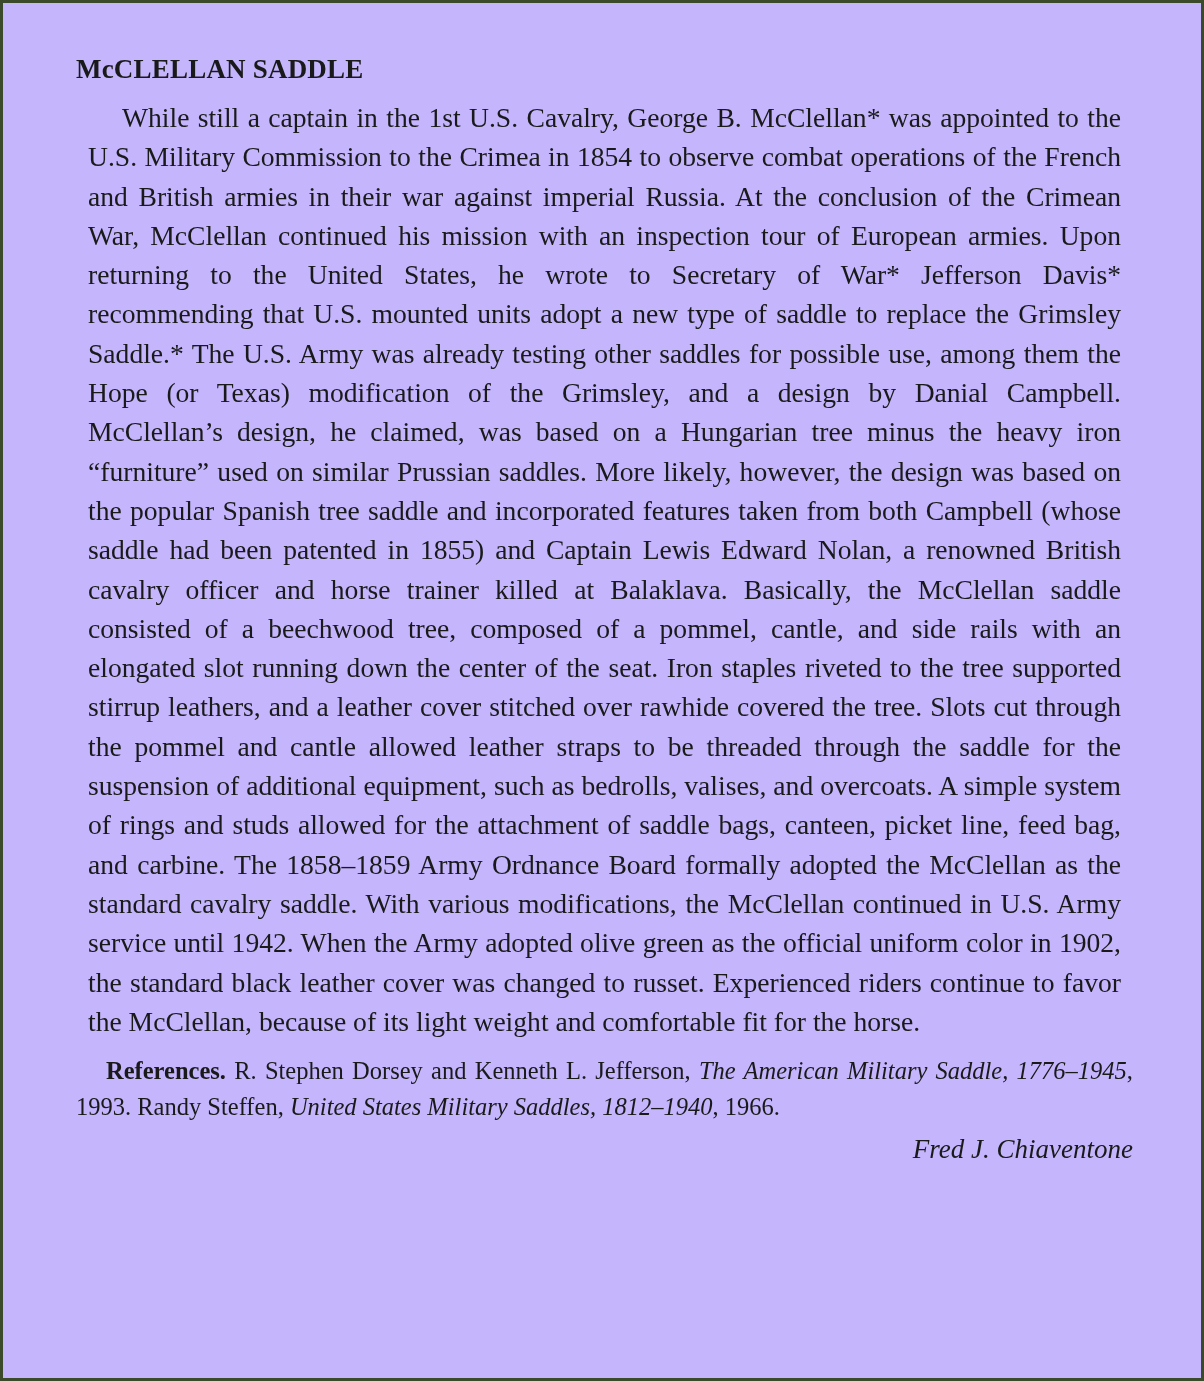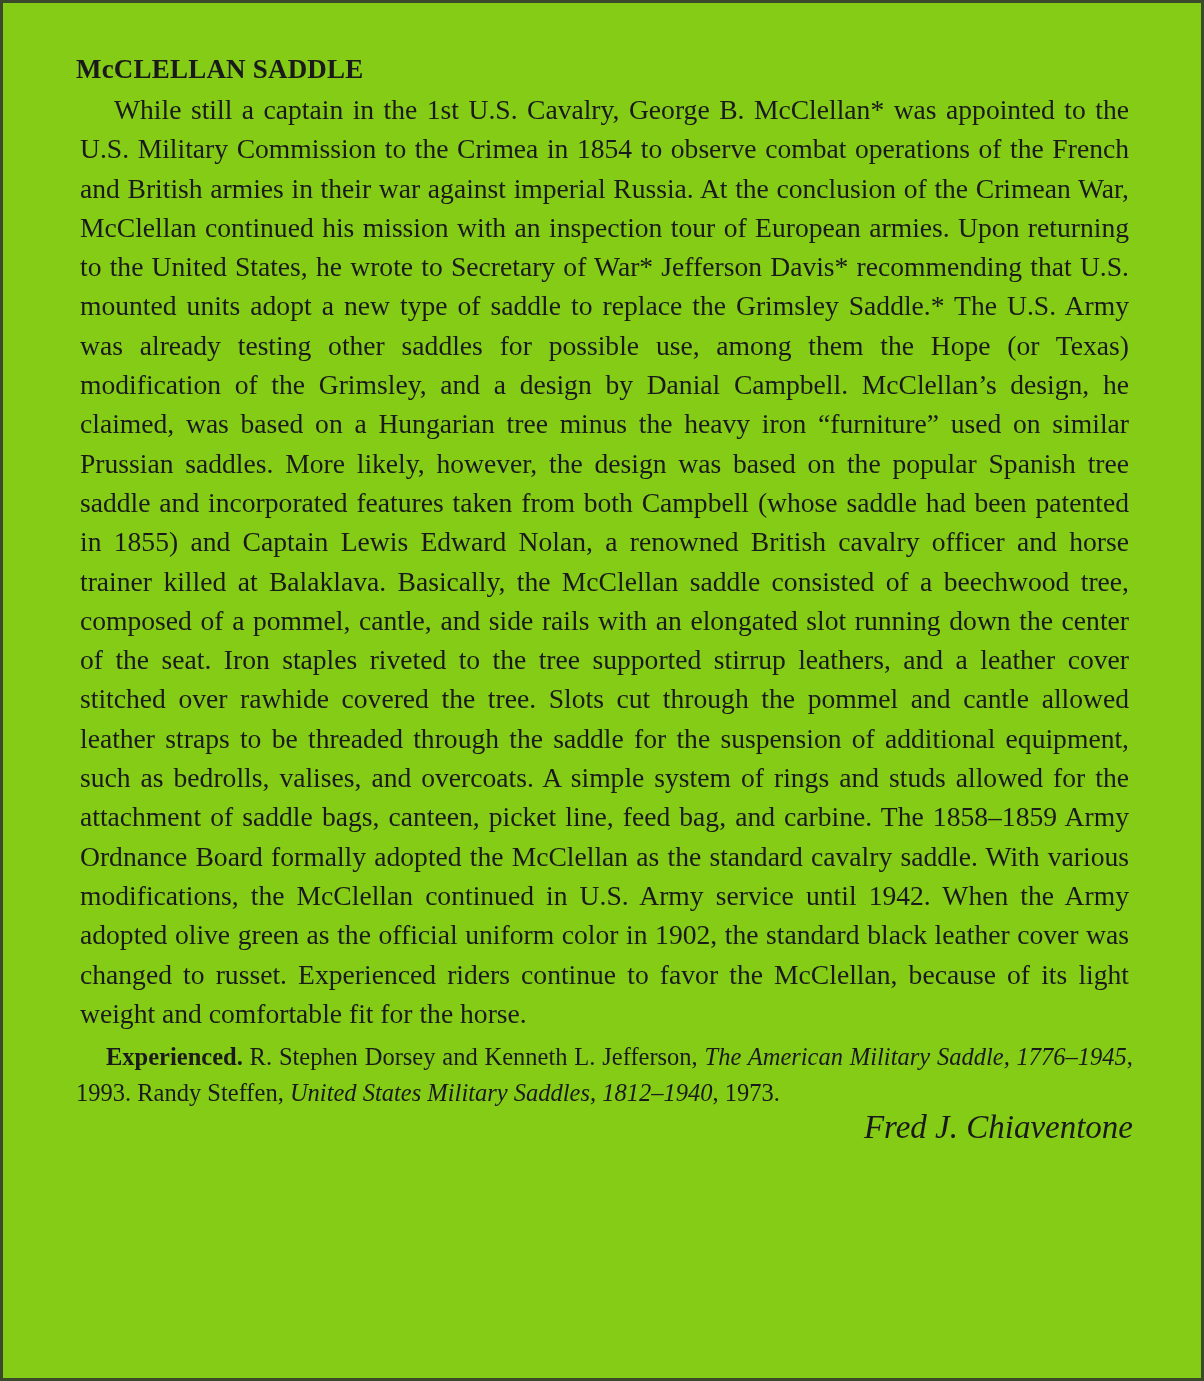--- a/index.html
+++ b/index.html
@@ -9,21 +9,21 @@
       background: #ffffff;
       overflow: hidden;
     }
     .frame {
       position: absolute;
       left: 0; top: 0;
       width: 1204px;
       height: 1381px;
       box-sizing: border-box;
       border: 3px solid #3b4a2a;
-      background: #84cc16;
+      background: #c4b5fd;
     }
     .content {
       position: absolute;
       left: 73px;
       top: 49px;
       width: 1057px;
       font-family: "Liberation Serif", "DejaVu Serif", serif;
       color: #1a1a1a;
     }
     .title {
@@ -31,43 +31,43 @@
       font-weight: bold;
       line-height: 34px;
       margin: 0 0 3px 0;
       letter-spacing: 0.2px;
     }
     .body-text {
       font-size: 27.6px;
       line-height: 39.3px;
       text-align: justify;
       text-indent: 34px;
-      margin: 4px;
+      margin: 12px;
       hyphens: manual;
     }
     .refs {
       font-size: 24.5px;
       line-height: 35.5px;
       text-align: justify;
       text-indent: 30px;
       margin: 6px 0 0 0;
     }
     .refs .ref-label { font-weight: bold; }
     .refs i { font-style: italic; }
     .author {
-      font-size: 33px;
+      font-size: 27px;
       font-style: italic;
       text-align: right;
       line-height: 35px;
-      margin-top: 0;
+      margin-top: 8px;
     }
   </style>
 </head>
 <body>
 
 <div class="frame">
   <div class="content">
     <div class="title">McCLELLAN SADDLE</div>
     <p class="body-text">While still a captain in the 1st U.S. Cavalry, George B. McClellan* was appointed to the U.S. Military Commission to the Crimea in 1854 to observe combat operations of the French and British armies in their war against imperial Russia. At the conclusion of the Crimean War, McClellan continued his mission with an inspection tour of European armies. Upon returning to the United States, he wrote to Secretary of War* Jefferson Davis* recommending that U.S. mounted units adopt a new type of saddle to replace the Grimsley Saddle.* The U.S. Army was already testing other saddles for possible use, among them the Hope (or Texas) modification of the Grimsley, and a design by Danial Campbell. McClellan’s design, he claimed, was based on a Hungarian tree minus the heavy iron “furniture” used on similar Prussian saddles. More likely, however, the design was based on the popular Spanish tree saddle and incorporated features taken from both Campbell (whose saddle had been patented in 1855) and Cap­tain Lewis Edward Nolan, a renowned British cavalry officer and horse trainer killed at Balaklava. Basically, the McClellan saddle consisted of a beechwood tree, composed of a pommel, cantle, and side rails with an elongated slot running down the center of the seat. Iron staples riveted to the tree supported stirrup leathers, and a leather cover stitched over rawhide covered the tree. Slots cut through the pommel and cantle allowed leather straps to be threaded through the saddle for the suspension of additional equipment, such as bedrolls, valises, and overcoats. A simple system of rings and studs allowed for the attachment of saddle bags, canteen, picket line, feed bag, and carbine. The 1858–1859 Army Ordnance Board formally adopted the McClellan as the standard cavalry saddle. With various modifications, the McClellan continued in U.S. Army service until 1942. When the Army adopted olive green as the official uniform color in 1902, the standard black leather cover was changed to russet. Experienced riders con­tinue to favor the McClellan, because of its light weight and comfortable fit for the horse.</p>
-    <p class="refs"><span class="ref-label">Experienced.</span><span> R. Stephen Dorsey and Kenneth L. Jefferson, </span><i>The American Military Saddle, 1776–1945</i><span>, 1993. Randy Steffen, </span><i>United States Military Saddles, 1812–1940</i><span>, 1973.</span></p>
+    <p class="refs"><span class="ref-label">References.</span><span> R. Stephen Dorsey and Kenneth L. Jefferson, </span><i>The American Military Saddle, 1776–1945</i><span>, 1993. Randy Steffen, </span><i>United States Military Saddles, 1812–1940</i><span>, 1966.</span></p>
     <div class="author">Fred J. Chiaventone</div>
   </div>
 </div>
 
 </body></html>

